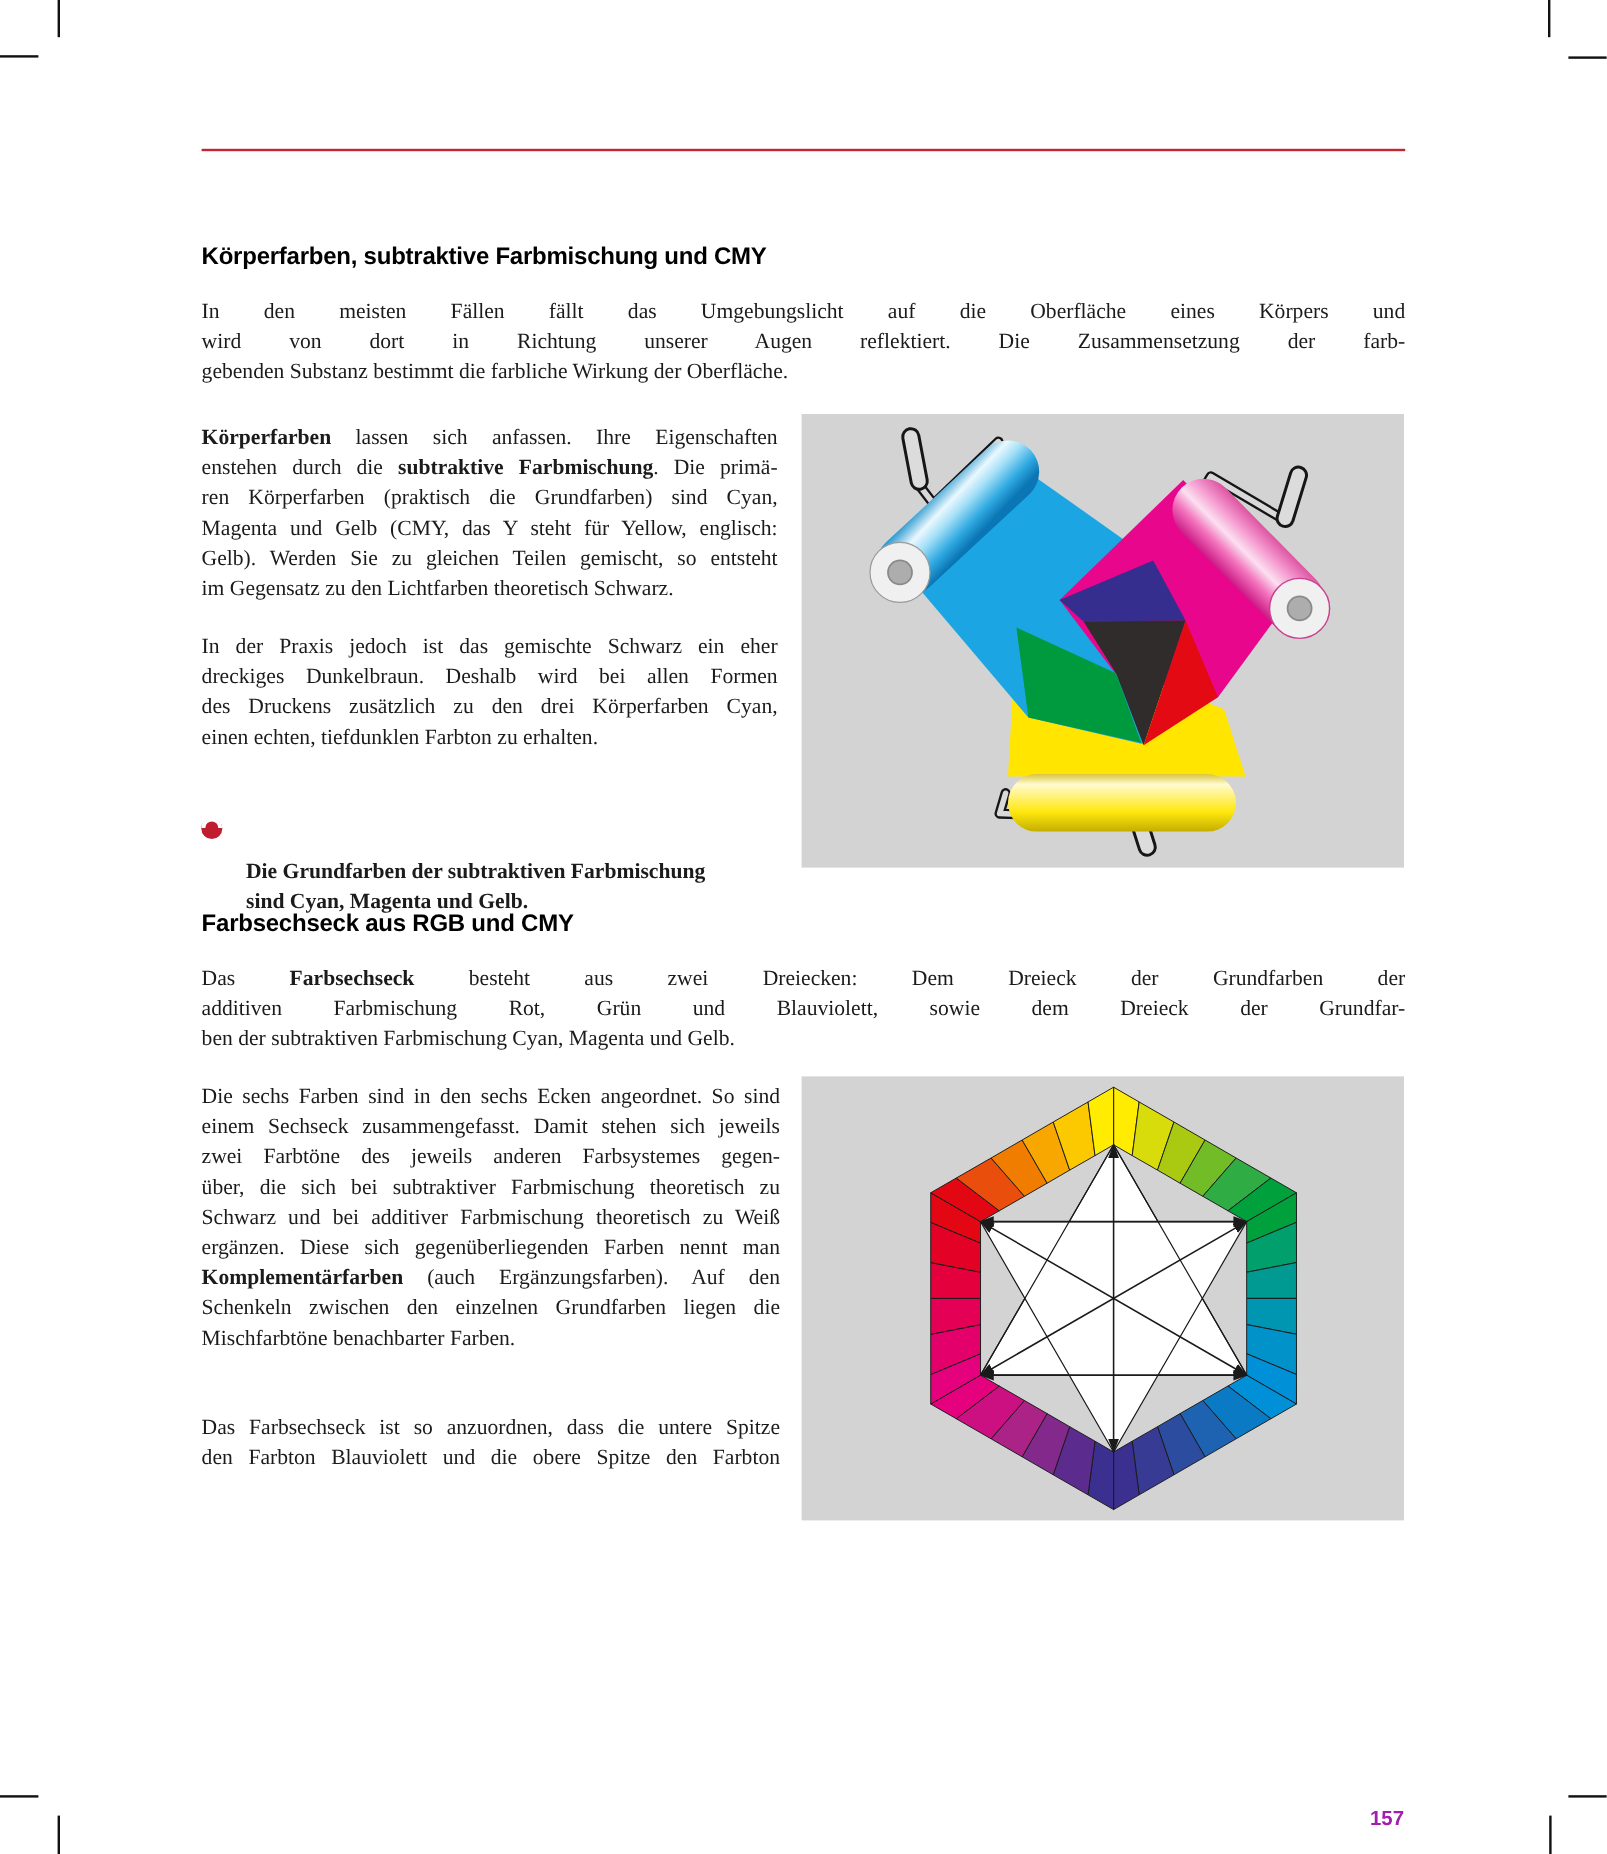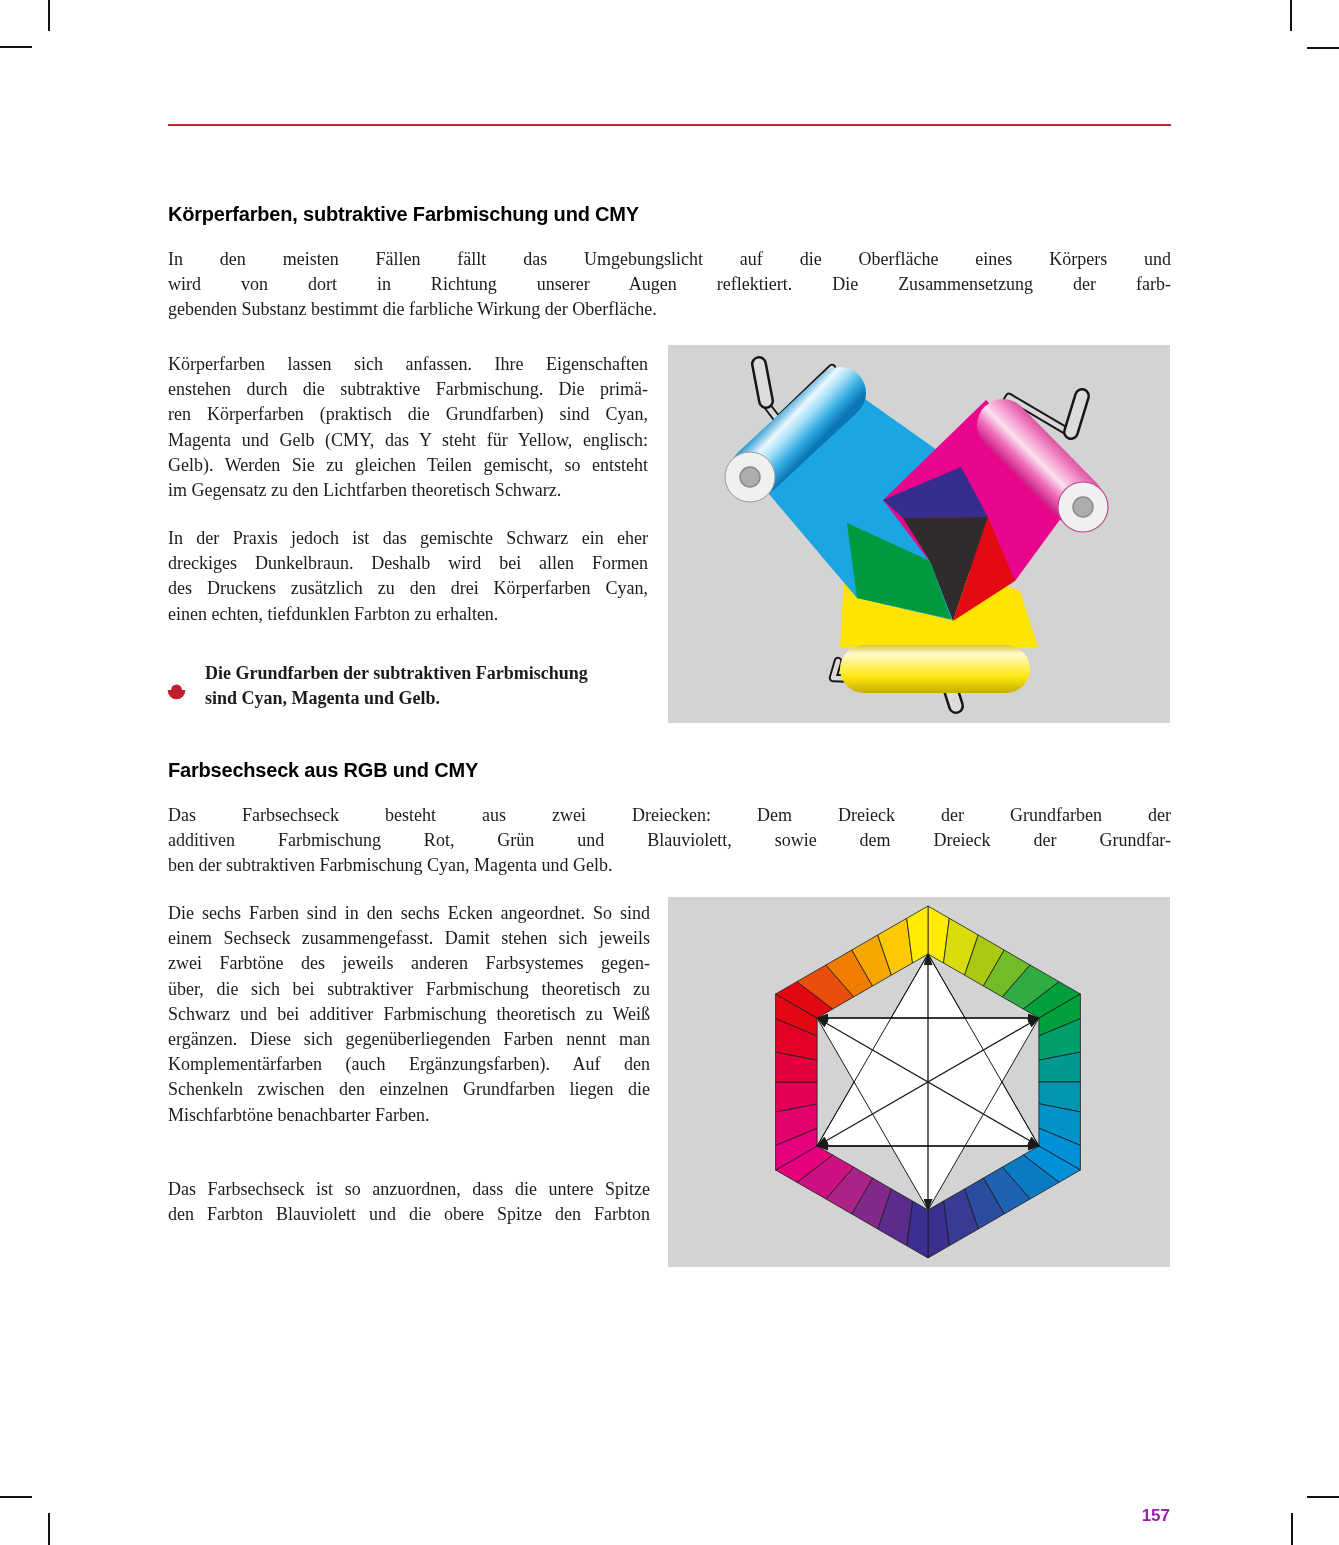--- a/index.html
+++ b/index.html
@@ -22,30 +22,30 @@
   .para .line.jl{text-align:justify;text-align-last:justify;}
   .full{left:168px;width:1003px;}
   .col{left:168px;width:480px;}
   #p-intro{top:247px;}
   #p-koerper{top:352px;}
   #p-praxis{top:526px;}
   #p-farbsechseck{top:803px;}
   #p-sechsfarben{top:901px;width:482px;}
   #p-anordnung{top:1177px;width:482px;}
   .note-icon{position:absolute;left:167px;top:681px;width:19px;height:19px;}
-  .note-text{position:absolute;left:205px;top:661px;width:445px;font-size:18px;line-height:25.2px;font-weight:bold;}
+  .note-text{position:absolute;left:205px;top:714px;width:445px;font-size:18px;line-height:25.2px;font-weight:bold;}
   .fig{position:absolute;left:668px;width:502px;}
   #fig-roller{top:345px;height:378px;}
   #fig-hexagon{top:897px;height:370px;}
   .fig svg{display:block;width:100%;height:100%;}
   .pagenum{
     position:absolute;left:1070px;top:1506px;width:100px;text-align:right;
     font-family:"Liberation Sans","DejaVu Sans",sans-serif;font-weight:700;font-size:17px;color:#a21caf;
   }
-  b{font-weight:normal;}
+  b{font-weight:bold;}
 </style>
 </head>
 <body>
 
 <div class="crop" style="left:48px;top:0;width:2px;height:31px"></div>
 <div class="crop" style="left:0;top:46px;width:32px;height:2px"></div>
 <div class="crop" style="left:1290px;top:0;width:2px;height:31px"></div>
 <div class="crop" style="left:1307px;top:47px;width:32px;height:2px"></div>
 <div class="crop" style="left:1291px;top:1513px;width:2px;height:32px"></div>
 <div class="crop" style="left:1307px;top:1496px;width:32px;height:2px"></div>

